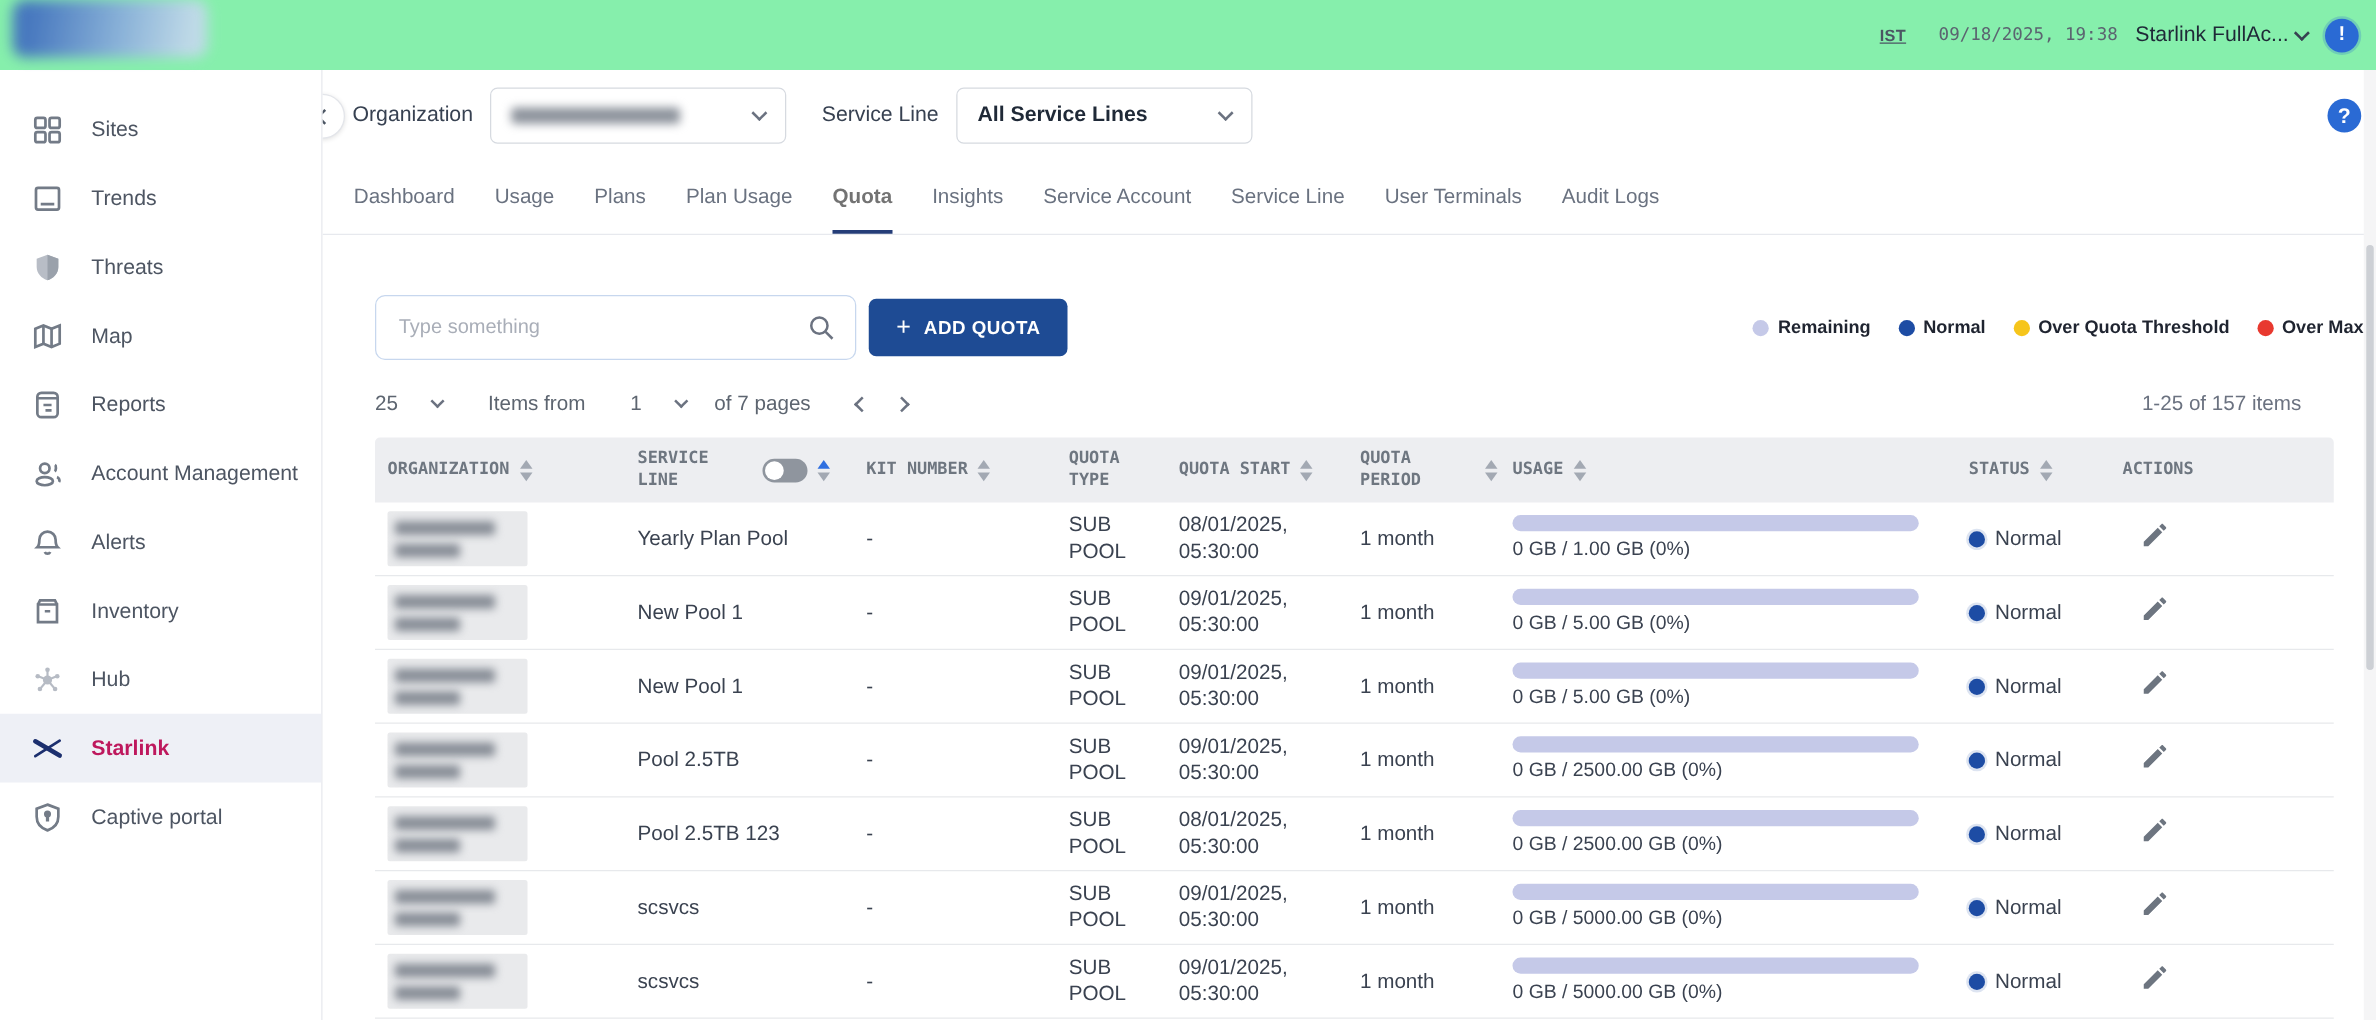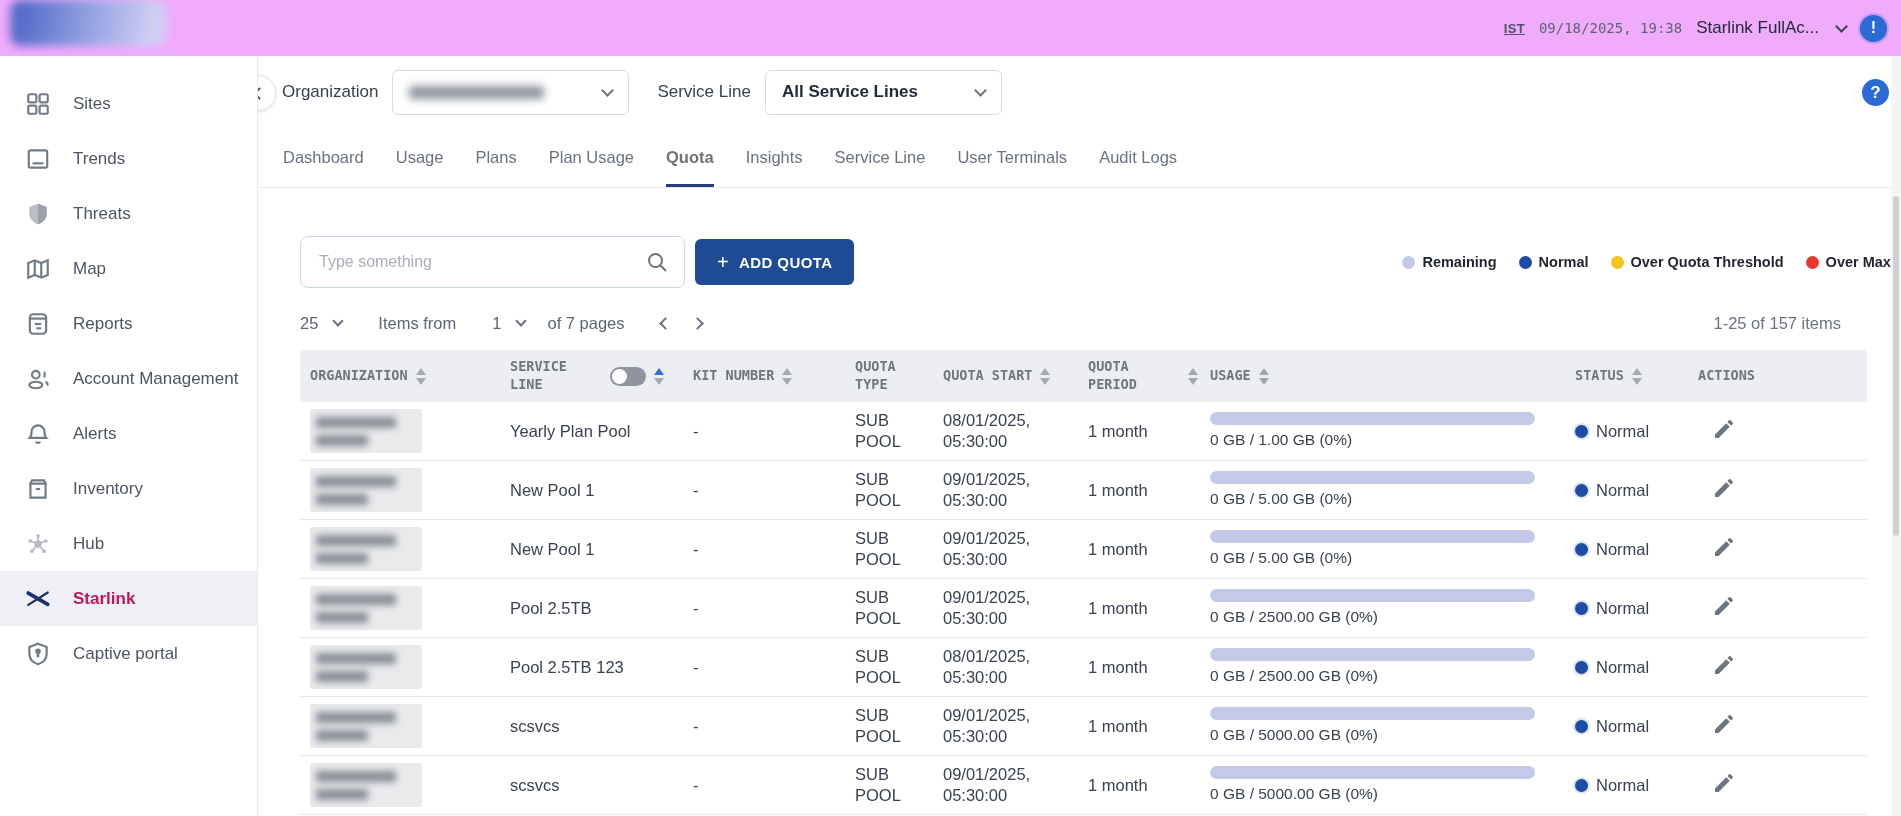--- a/index.html
+++ b/index.html
@@ -1,27 +1,27 @@
 <!DOCTYPE html>
 <html><head>
 <meta charset="utf-8">
 <style>
   * { margin:0; padding:0; box-sizing:border-box; }
   html,body { width:1901px; height:816px; overflow:hidden; background:#fff;
     font-family:"Liberation Sans", sans-serif; }
   .mono { font-family:"DejaVu Sans Mono", monospace; }
 
   
-  .topbar { position:absolute; left:0; top:0; width:1901px; height:56px; background:#f0abfc; z-index:5; }
+  .topbar { position:absolute; left:0; top:0; width:1901px; height:56px; background:#86efac; z-index:5; }
   .logo-blur { position:absolute; left:10px; top:0; width:156px; height:46px; border-radius:10px;
     background:linear-gradient(100deg,#3c63c2 10%,#8aa7e0 55%,#c9d6f2 90%); filter:blur(5px); opacity:.85; }
   .topbar-right { position:absolute; right:14px; top:0; height:56px; display:flex; align-items:center; gap:14px; }
   .tz { font-size:13px; font-weight:bold; color:#4b5563; text-decoration:underline; letter-spacing:.3px; }
-  .datetime { font-size:14px; color:#5b6470; }
-  .account { font-size:17px; color:#1f2937; font-weight:500; display:flex; align-items:center; gap:18px; }
+  .datetime { font-size:14px; color:#5b6470;margin-left:12px; }
+  .account { font-size:17px; color:#1f2937; font-weight:500; display:flex; align-items:center; gap:6px; }
   .chev { display:inline-block; width:9px; height:9px; border-right:2px solid #374151; border-bottom:2px solid #374151;
     transform:rotate(45deg); margin-top:-4px; }
   .alert-badge { width:27px; height:27px; border-radius:50%; background:#2a6ad4; color:#fff; font-weight:bold;
     font-size:16px; display:flex; align-items:center; justify-content:center;
     box-shadow:0 0 0 2px rgba(42,106,212,.25); }
 
   
   .sidebar { position:absolute; left:0; top:56px; width:258px; height:760px; background:#fff;
     border-right:1px solid #e7e9ee; padding-top:20px; z-index:4; }
   .side-item { height:55px; display:flex; align-items:center; gap:22px; padding-left:25px; cursor:pointer;
@@ -72,21 +72,21 @@
     font-family:"Liberation Sans",sans-serif; }
   .add-btn { margin-left:10px; }
   .legend { margin-left:auto; display:flex; align-items:center; gap:22px; }
   .leg-item { display:flex; align-items:center; gap:7px; }
   .leg-dot { width:13px; height:13px; border-radius:50%; flex:none; }
   .leg-label { font-size:14.5px; font-weight:bold; color:#1f2430; }
   .dl-btn { margin-left:22px; height:44px; }
 
   
   .pag-row { margin-top:22px; width:1567px; display:flex; align-items:center; color:#5d6570; font-size:16.5px; }
-  .pag-sel { display:flex; align-items:center; gap:16px; cursor:pointer;text-align:center; }
+  .pag-sel { display:flex; align-items:center; gap:28px; cursor:pointer;text-align:center; }
   .pag-sel .chev { border-color:#6b7280; width:8px; height:8px; }
   .pag-row .gap { width:36px; }
   .pg-arrow { width:26px; height:26px; display:flex; align-items:center; justify-content:center; cursor:pointer; }
   .pg-arrow .c { width:9px; height:9px; border-left:2px solid #6b7280; border-bottom:2px solid #6b7280; }
   .pg-arrow .left { transform:rotate(45deg); }
   .pg-arrow .right { transform:rotate(225deg); }
   .range { margin-left:auto; margin-right:26px; color:#6b7280; }
 
   
   .qtable { margin-top:14px; width:1567px; }
@@ -281,20 +281,21 @@
     <div class="help-btn">?</div>
   </div>
 
   <div class="tabs" id="tabs">
       <div class="tab">Dashboard</div>
       <div class="tab">Usage</div>
       <div class="tab">Plans</div>
       <div class="tab">Plan Usage</div>
       <div class="tab active">Quota</div>
       <div class="tab">Insights</div>
+      <div class="tab">Service Account</div>
       <div class="tab">Service Line</div>
       <div class="tab">User Terminals</div>
       <div class="tab">Audit Logs</div>
     </div>
 
   <div class="body-area">
     <div class="toolbar">
       <div class="search-box">
         <input type="text" placeholder="Type something" style="">
         <span class="search-ic">

